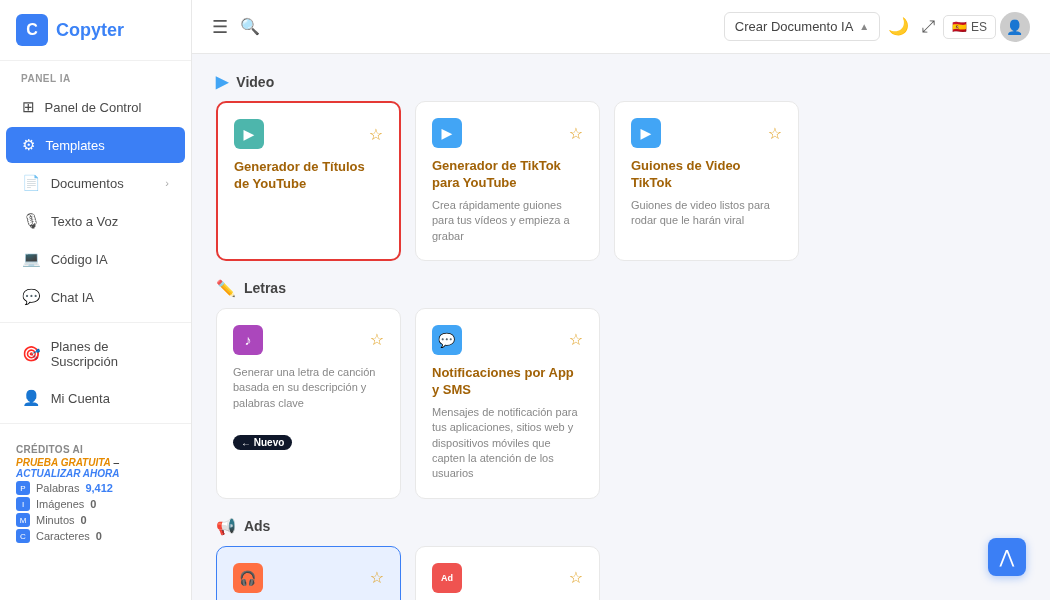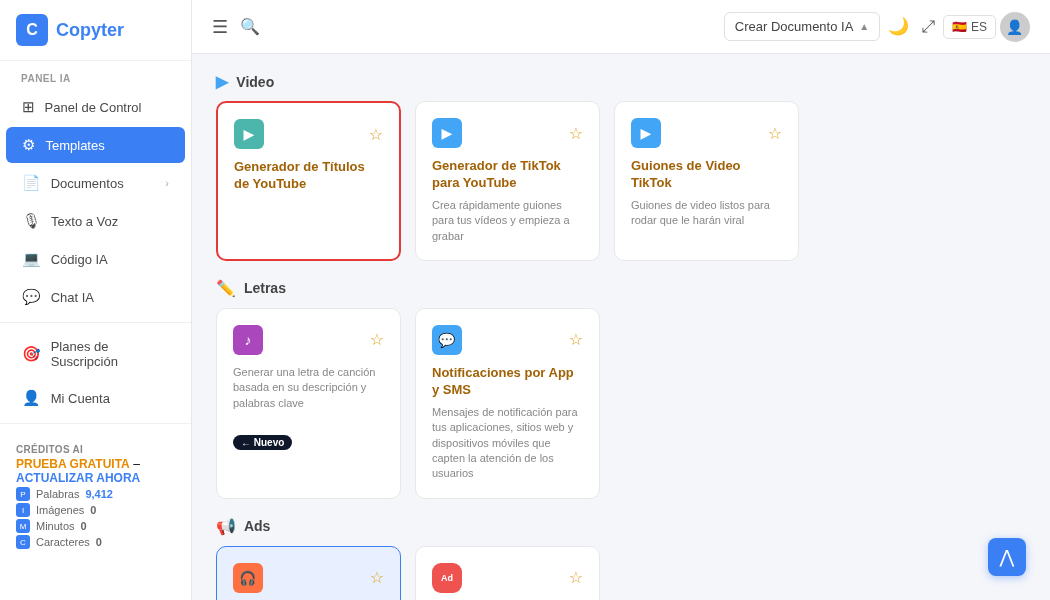--- a/index.html
+++ b/index.html
@@ -48,21 +48,21 @@
       position: relative;
     }
     .sidebar-item.active { background: #3b7ff5; color: #fff; }
     .sidebar-item .icon { font-size: 15px; }
     .sidebar-item .arrow { margin-left: auto; font-size: 11px; color: #aaa; }
 
     .sidebar-divider { height: 1px; background: #f0f0f0; margin: 6px 0; }
 
     .credits-section { padding: 10px 16px; margin-top: 4px; }
     .credits-plan { font-size: 10px; color: #888; font-weight: 600; letter-spacing: 0.3px; margin-bottom: 2px; }
-    .credits-plan-value { font-size: 12px; }
+    .credits-plan-value { font-size: 10px; font-style: italic; }
     .credits-plan-value .trial { color: #e68a00; font-weight: 700; }
     .credits-plan-value .upgrade { color: #3b7ff5; font-weight: 700; cursor: pointer; }
     .credits-renewal { font-size: 9px; color: #999; margin: 3px 0 6px; }
     .credits-row { display: flex; align-items: center; gap: 6px; font-size: 11px; color: #555; margin: 2px 0; }
     .credits-row .credit-icon { width: 14px; height: 14px; border-radius: 3px; display:flex; align-items:center; justify-content:center; font-size:8px; color:#fff; }
     .credit-icon.blue { background: #3b7ff5; }
     .credits-row .credit-label { color: #666; }
     .credits-row .credit-val { color: #3b7ff5; font-weight: 600; }
     .credits-row .credit-val.zero { color: #666; }
 
@@ -376,21 +376,21 @@
       <div class="card" style="background: #e8f0ff; border-color: #3b7ff5;">
         <div class="card-icon-row">
           <div class="card-icon orange">🎧</div>
           <span class="star-icon">☆</span>
         </div>
 
       </div>
 
       <div class="card">
         <div class="card-icon-row">
-          <div class="card-icon red" style="font-size:9px;font-weight:700;border-radius:9px;">Ad</div>
+          <div class="card-icon red" style="font-size:9px;font-weight:700;">Ad</div>
           <span class="star-icon">☆</span>
         </div>
 
       </div>
 
     </div>
 
   </div>
 </div>
 

